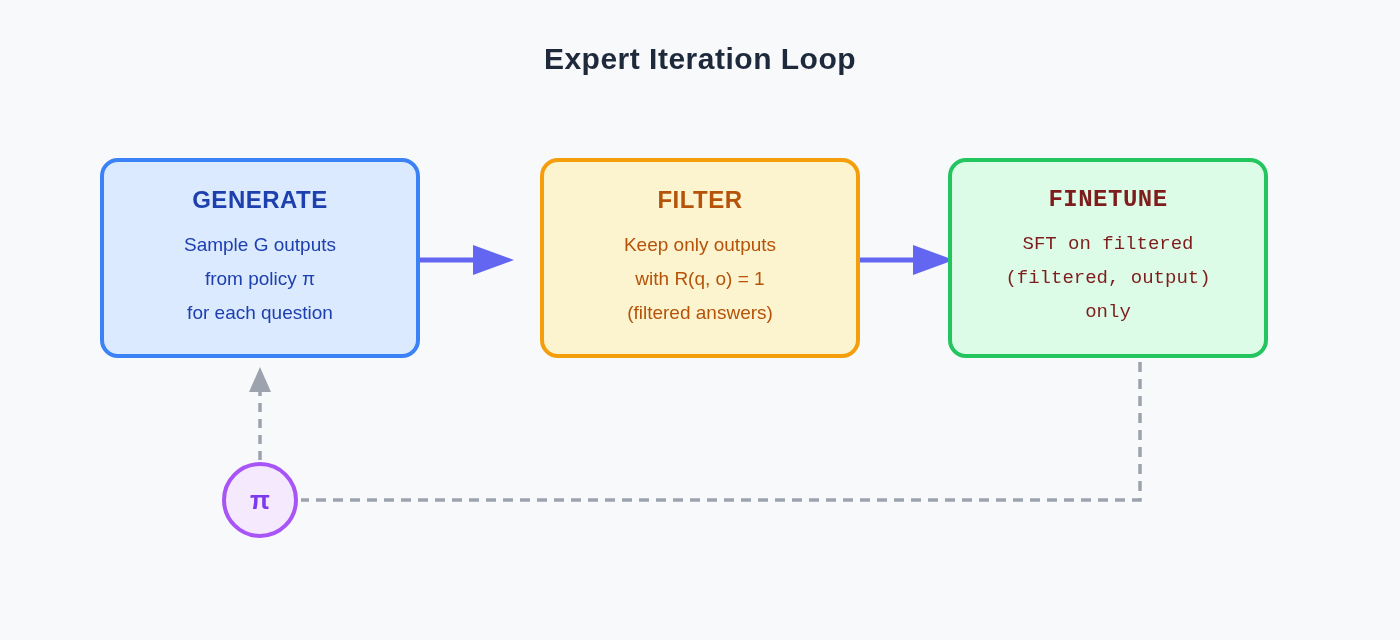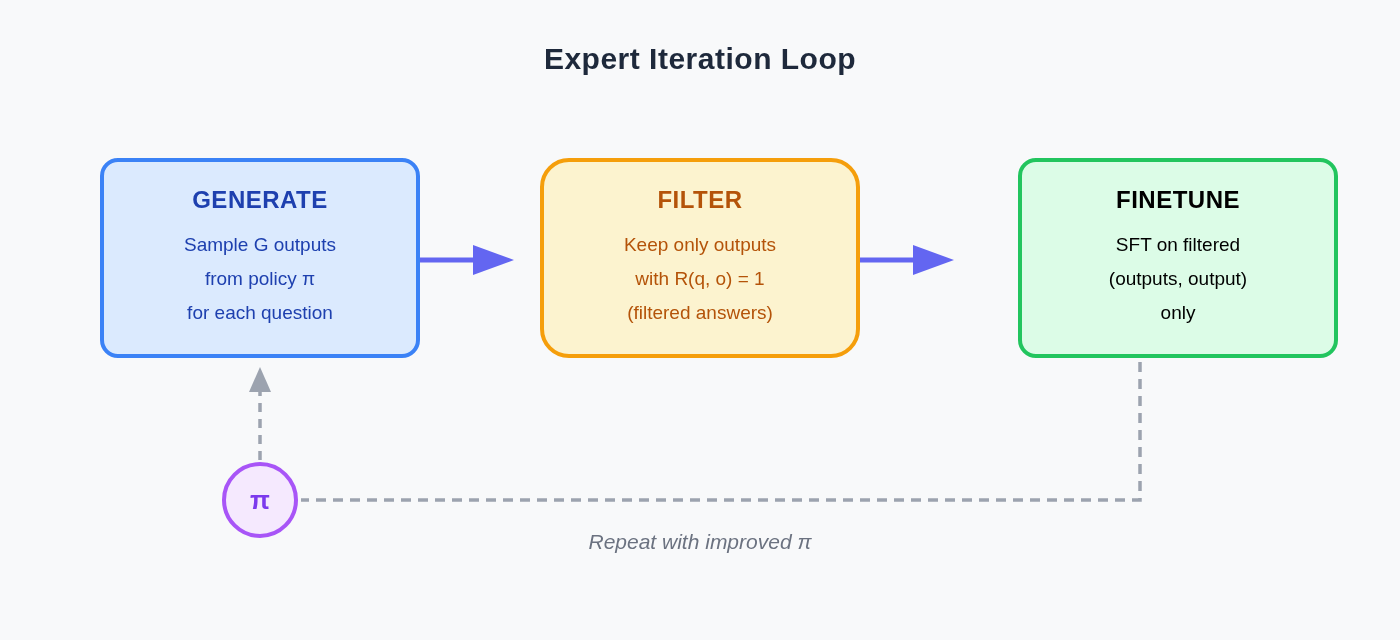--- a/index.html
+++ b/index.html
@@ -58,27 +58,27 @@
     left: 100px;
     background: #dbeafe;
     border-color: #3b82f6;
     color: #1e40af;
   }
   .box-filter {
     left: 540px;
     background: #fcf3cf;
     border-color: #f59e0b;
     color: #b45309;
-    border-radius: 29px;
   }
   .box-finetune {
-    left: 1018px;
+    left: 948px;
     background: #dcfce7;
     border-color: #22c55e;
-    color: #000000;
+    color: #7f1d1d;
+    font-family: Liberation Mono, monospace;
   }
   .pi-node {
     position: absolute;
     left: 222px;
     top: 462px;
     width: 76px;
     height: 76px;
     box-sizing: border-box;
     border: 4px solid #a855f7;
     border-radius: 50%;
@@ -138,23 +138,22 @@
   <div class="box box-filter">
     <div class="box-title">FILTER</div>
     <div class="box-line">Keep only outputs</div>
     <div class="box-line">with R(q, o) = 1</div>
     <div class="box-line">(filtered answers)</div>
   </div>
 
   <div class="box box-finetune">
     <div class="box-title">FINETUNE</div>
     <div class="box-line">SFT on filtered</div>
-    <div class="box-line">(outputs, output)</div>
+    <div class="box-line">(filtered, output)</div>
     <div class="box-line">only</div>
   </div>
 
   <div class="pi-node">
     <span class="pi-label">π</span>
   </div>
 
-  <div class="loop-caption">Repeat with improved π</div>
 
 </div>
 
 </body></html>

